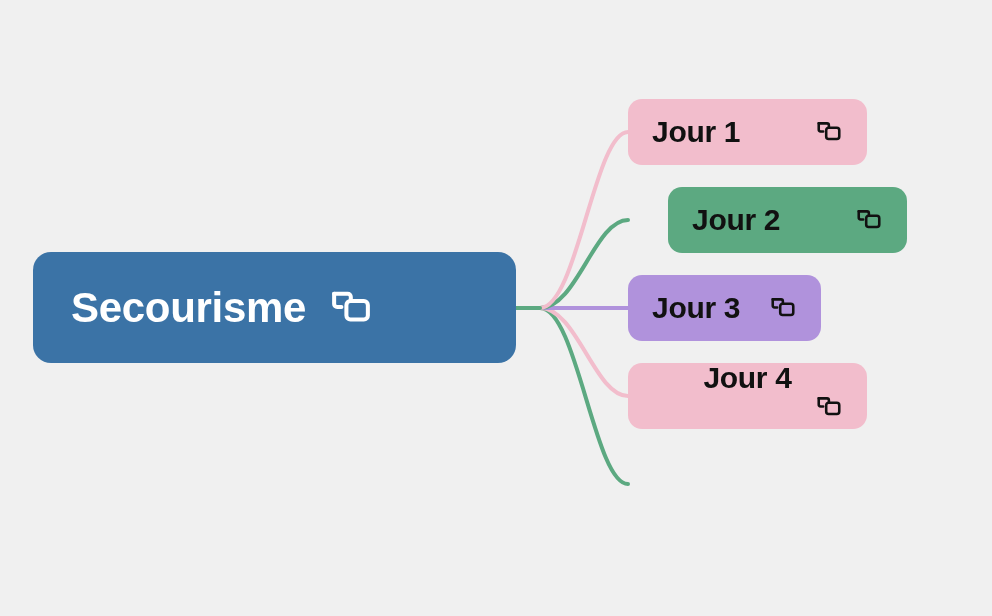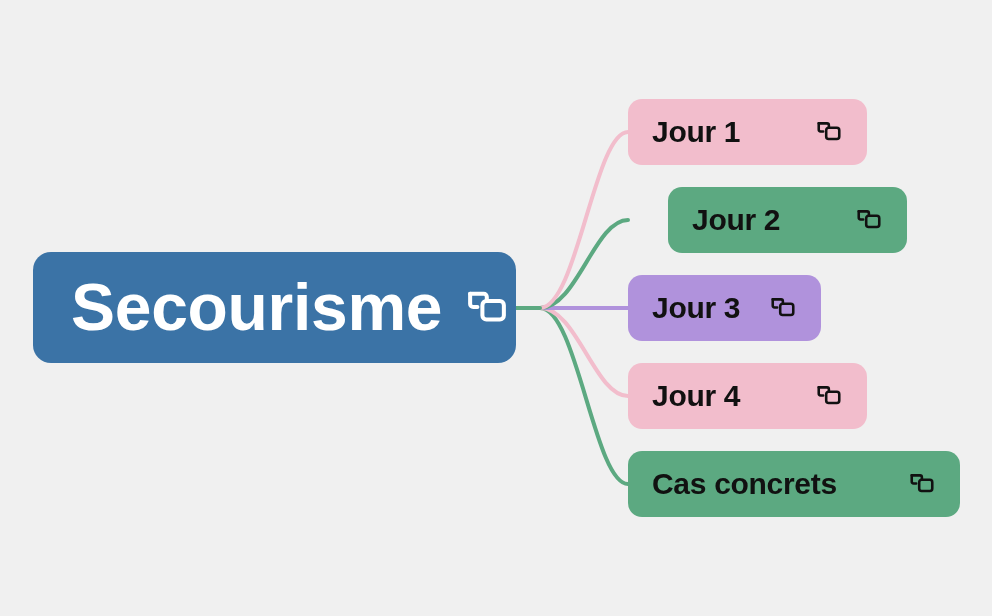--- a/index.html
+++ b/index.html
@@ -50,21 +50,21 @@
   #root-node {
     left: 33px;
     top: 252px;
     width: 483px;
     height: 111px;
     border-radius: 18px;
     padding: 0 38px;
     z-index: 3;
   }
   #root-node .node-label {
-    font-size: 66px;
+    font-size: 42px;
     line-height: 49px;
     color: #ffffff;
   }
   #root-node .node-icon {
     margin-left: 22px;
     width: 46px;
     height: 46px;
   }
 
   
@@ -133,32 +133,22 @@
     <div class="node branch" style="left: 628px; top: 275px; width: 193px; height: 66px; background: rgb(176, 146, 220);">
       <span class="node-label" style="color: rgb(17, 17, 17);">Jour 3</span>
       <span class="node-icon">
         <svg viewBox="0 0 24 24" width="100%" height="100%" fill="none" stroke="#111111" stroke-width="2.2" stroke-linecap="round" stroke-linejoin="round">
           <path d="M3.2 4.6 h7.1 a1.6 1.6 0 0 1 1.6 1.6 v2.1"></path>
           <path d="M3.2 4.6 v5.3 a1.6 1.6 0 0 0 1.6 1.6 h2.2"></path>
           <rect x="9.6" y="8.4" width="11.2" height="9.6" rx="2.1"></rect>
         </svg>
       </span>
     </div>
-    <div class="node branch" style="left: 628px; top: 363px; width: 239px; height: 66px; background: rgb(242, 189, 204);">
+    <div class="node branch" style="left: 628px; top: 363px; width: 239px; height: 66px; background: rgb(242, 189, 204); flex-direction: column;">
       <span class="node-label" style="color: rgb(17, 17, 17);">Jour 4</span>
-      <span class="node-icon">
-        <svg viewBox="0 0 24 24" width="100%" height="100%" fill="none" stroke="#111111" stroke-width="2.2" stroke-linecap="round" stroke-linejoin="round">
-          <path d="M3.2 4.6 h7.1 a1.6 1.6 0 0 1 1.6 1.6 v2.1"></path>
-          <path d="M3.2 4.6 v5.3 a1.6 1.6 0 0 0 1.6 1.6 h2.2"></path>
-          <rect x="9.6" y="8.4" width="11.2" height="9.6" rx="2.1"></rect>
-        </svg>
-      </span>
-    </div>
-    <div class="node branch" style="left: 628px; top: 451px; width: 332px; height: 66px; background: rgb(92, 169, 129);">
-      <span class="node-label" style="color: rgb(17, 17, 17);">Cas concrets</span>
       <span class="node-icon">
         <svg viewBox="0 0 24 24" width="100%" height="100%" fill="none" stroke="#111111" stroke-width="2.2" stroke-linecap="round" stroke-linejoin="round">
           <path d="M3.2 4.6 h7.1 a1.6 1.6 0 0 1 1.6 1.6 v2.1"></path>
           <path d="M3.2 4.6 v5.3 a1.6 1.6 0 0 0 1.6 1.6 h2.2"></path>
           <rect x="9.6" y="8.4" width="11.2" height="9.6" rx="2.1"></rect>
         </svg>
       </span>
     </div>
   </div>
 

